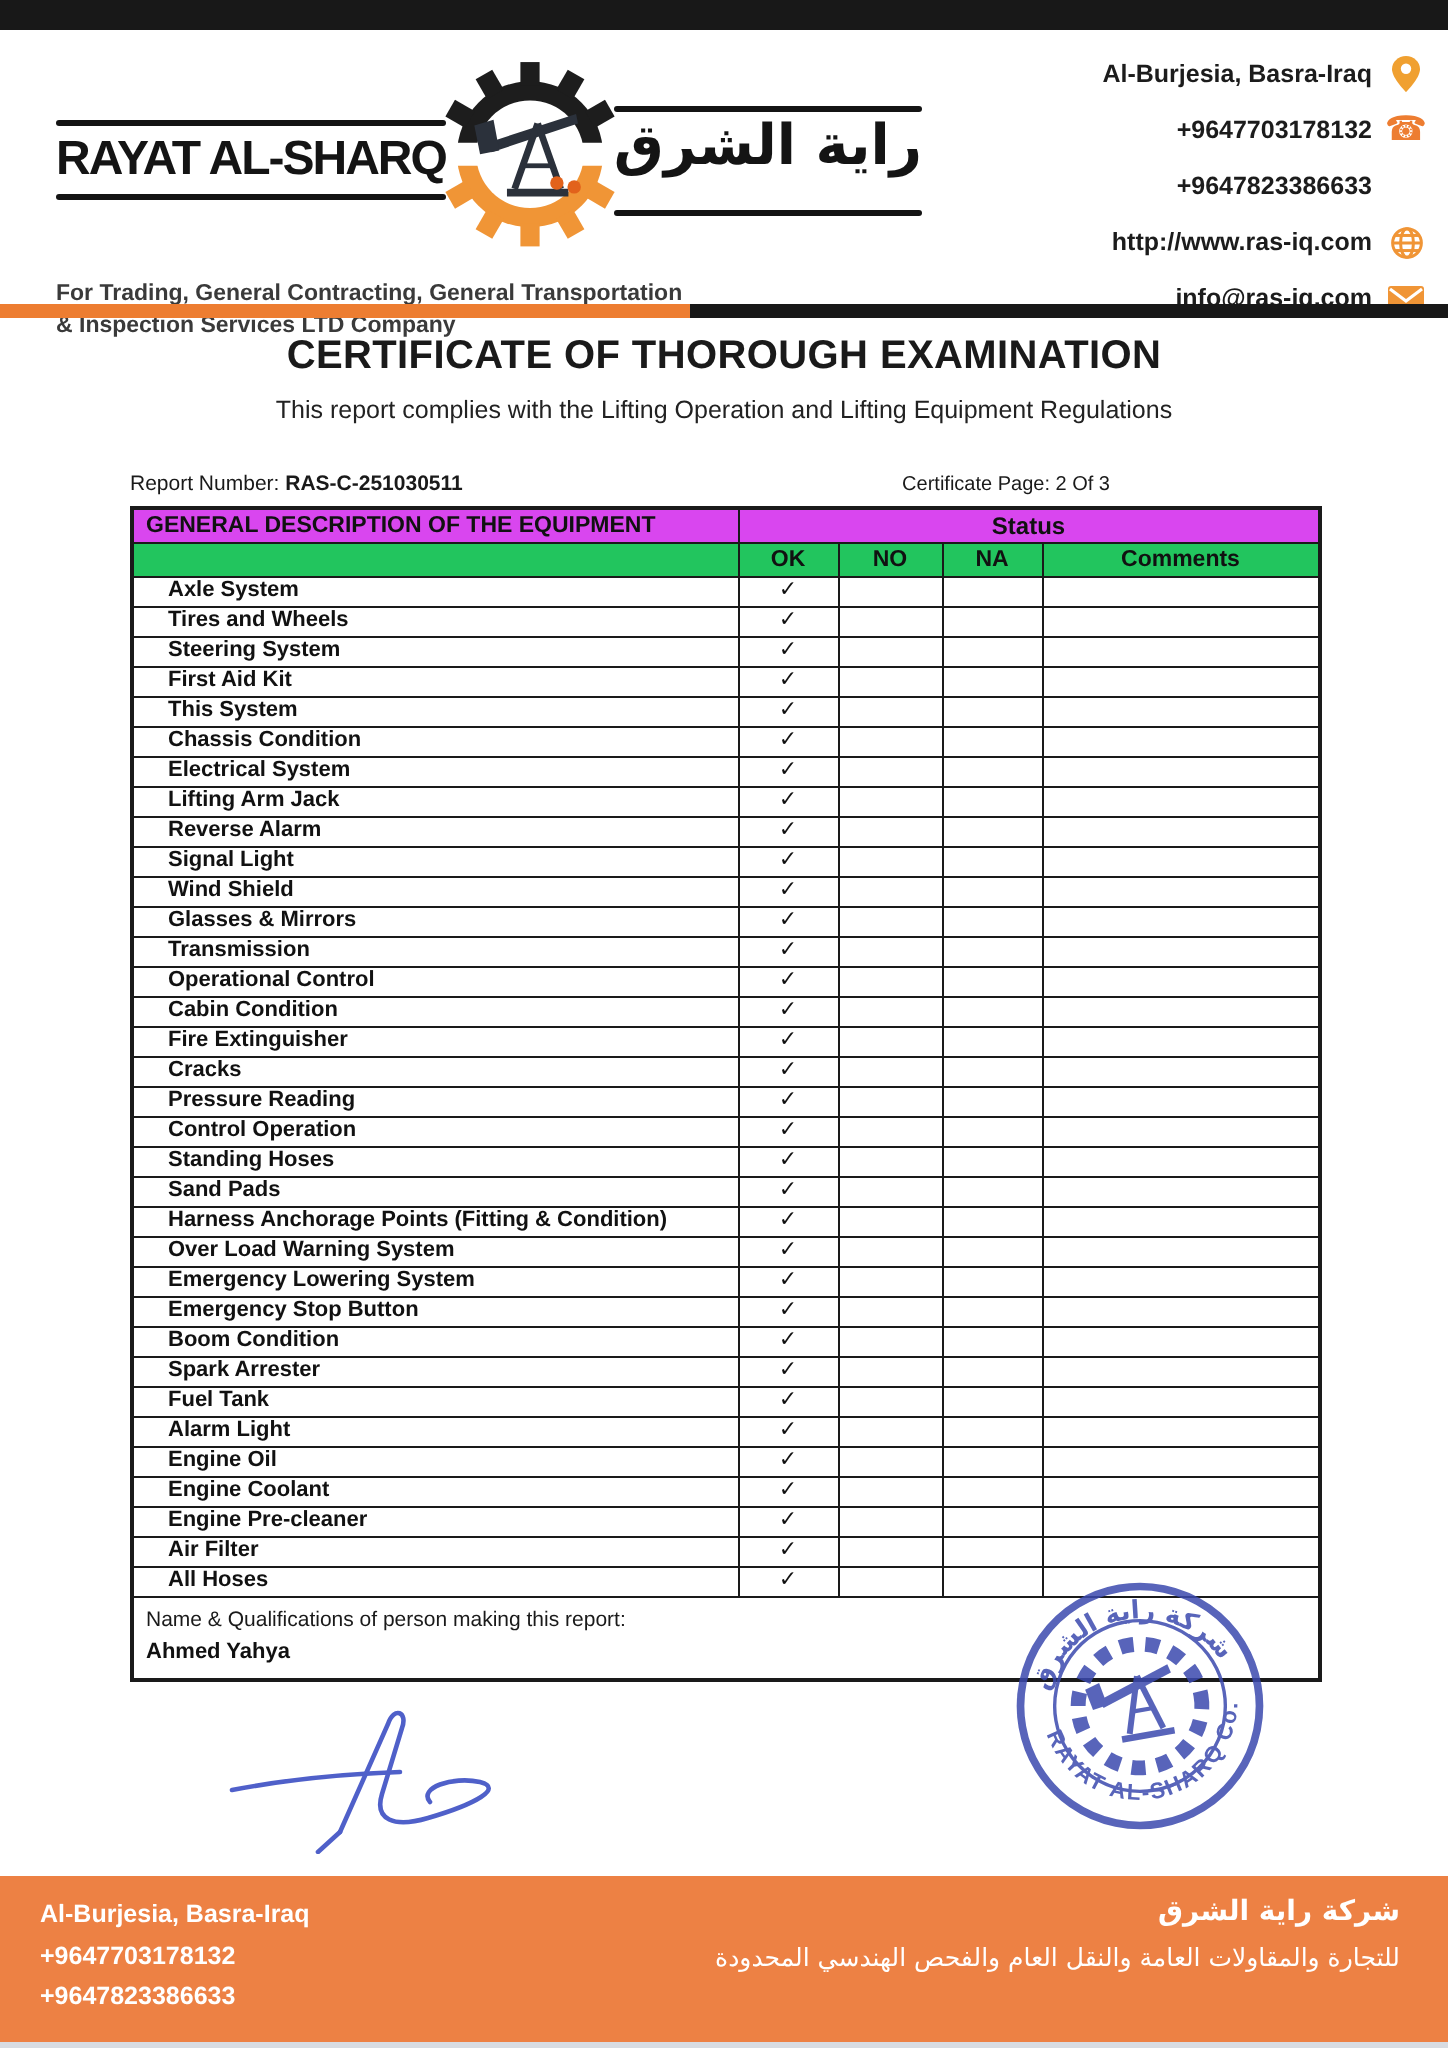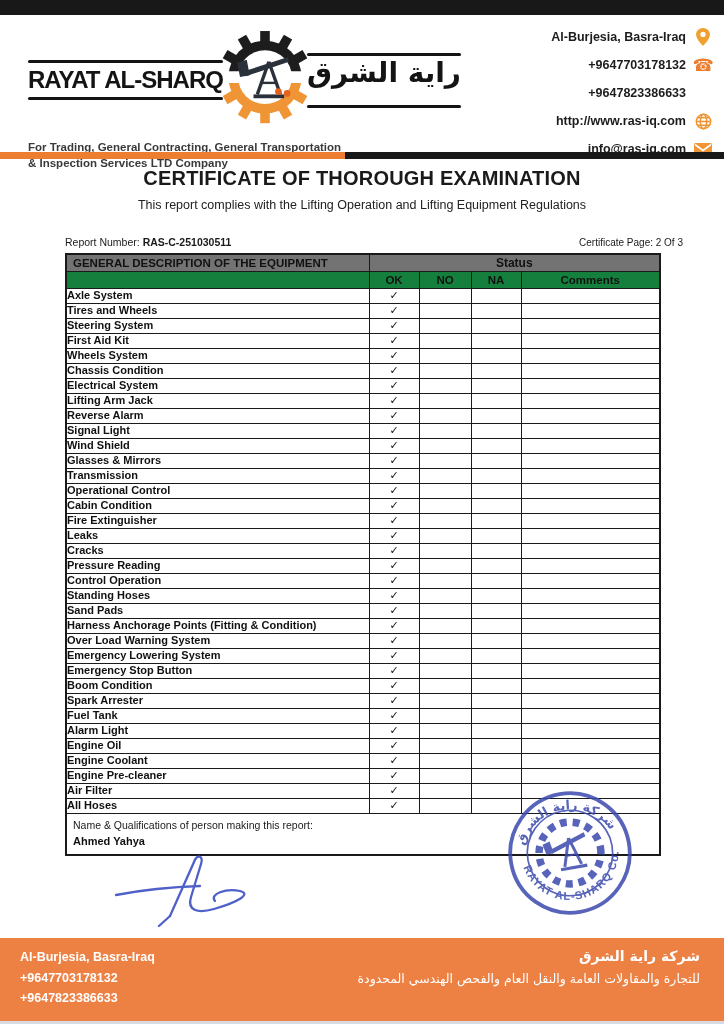--- a/index.html
+++ b/index.html
@@ -33,36 +33,36 @@
   
   .divider { position:absolute; top:152px; left:0; width:724px; height:7px; font-size:0; }
   .divider .seg-orange { display:inline-block; width:345px; height:7px; background:#ED7D31; vertical-align:top; }
   .divider .seg-black  { display:inline-block; width:379px; height:7px; background:#181818; vertical-align:top; }
 
   
   .doc-title { position:absolute; top:167px; left:0; width:724px; text-align:center; font-size:20px; font-weight:bold; color:#1a1a1a; letter-spacing:0.2px; }
   .doc-subtitle { position:absolute; top:198px; left:0; width:724px; text-align:center; font-size:12.5px; color:#222; }
 
   
-  .report-row { position:absolute; top:236px; left:65px; width:618px; display:flex; justify-content:space-between; align-items:flex-end; font-size:10.5px; color:#1a1a1a; }
+  .report-row { position:absolute; top:236px; left:65px; width:490px; display:flex; justify-content:space-between; align-items:flex-end; font-size:10.5px; color:#1a1a1a; }
   .report-number b { font-weight:bold; }
   .cert-page { font-size:10px; }
 
   
   .eq-table { position:absolute; top:253px; left:65px; width:594px; border-collapse:collapse; table-layout:fixed; }
   .eq-table col.c0 { width:303px; } .eq-table col.c1 { width:50px; }
   .eq-table col.c2 { width:52px; } .eq-table col.c3 { width:50px; }
   .eq-table col.c4 { width:139px; }
   .eq-table th, .eq-table td { border:1px solid #1a1a1a; }
   .eq-table { border:2px solid #1a1a1a; }
-  .hdr1 th { height:17px; font-size:11.5px; font-weight:bold; color:#111; background:#737373; }
+  .hdr1 th { height:17px; font-size:11.5px; font-weight:bold; color:#111; background:#d946ef; }
   .hdr1 .hdr-desc { text-align:left; padding-left:6px; }
   .hdr1 .hdr-status { text-align:center; font-size:12px; }
-  .hdr2 th { height:17px; font-size:11.5px; font-weight:bold; color:#111; background:#15803d; text-align:center; }
-  .eq-table td.c-name { height:15px; font-size:11px; font-weight:bold; color:#111; text-align:left; padding:0 0; line-height:1; }
+  .hdr2 th { height:17px; font-size:11.5px; font-weight:bold; color:#111; background:#22c55e; text-align:center; }
+  .eq-table td.c-name { height:15px; font-size:11px; font-weight:bold; color:#111; text-align:left; padding:0 17px; line-height:1; }
   .eq-table td.c-st { text-align:center; font-size:11px; color:#111; padding:0; line-height:1; }
   .signer-cell { padding:3px 6px 4px 6px; height:32px; vertical-align:top; }
   .signer-label { font-size:10.5px; color:#1a1a1a; line-height:1.55; }
   .signer-name { font-size:11px; font-weight:bold; color:#111; line-height:1.55; }
 
   
   .stamp { position:absolute; left:506px; top:789px; width:128px; height:128px; opacity:0.85; transform:rotate(-10deg); pointer-events:none; }
 
   
   .signature { position:absolute; left:112px; top:853px; width:168px; height:74px; pointer-events:none; }
@@ -246,21 +246,21 @@
           <td class="c-st"></td>
         </tr>
         <tr>
           <td class="c-name">First Aid Kit</td>
           <td class="c-st">✓</td>
           <td class="c-st"></td>
           <td class="c-st"></td>
           <td class="c-st"></td>
         </tr>
         <tr>
-          <td class="c-name">Wheels System</td>
+          <td class="c-name">This System</td>
           <td class="c-st">✓</td>
           <td class="c-st"></td>
           <td class="c-st"></td>
           <td class="c-st"></td>
         </tr>
         <tr>
           <td class="c-name">Chassis Condition</td>
           <td class="c-st">✓</td>
           <td class="c-st"></td>
           <td class="c-st"></td>
@@ -324,27 +324,20 @@
         </tr>
         <tr>
           <td class="c-name">Cabin Condition</td>
           <td class="c-st">✓</td>
           <td class="c-st"></td>
           <td class="c-st"></td>
           <td class="c-st"></td>
         </tr>
         <tr>
           <td class="c-name">Fire Extinguisher</td>
-          <td class="c-st">✓</td>
-          <td class="c-st"></td>
-          <td class="c-st"></td>
-          <td class="c-st"></td>
-        </tr>
-        <tr>
-          <td class="c-name">Leaks</td>
           <td class="c-st">✓</td>
           <td class="c-st"></td>
           <td class="c-st"></td>
           <td class="c-st"></td>
         </tr>
         <tr>
           <td class="c-name">Cracks</td>
           <td class="c-st">✓</td>
           <td class="c-st"></td>
           <td class="c-st"></td>

